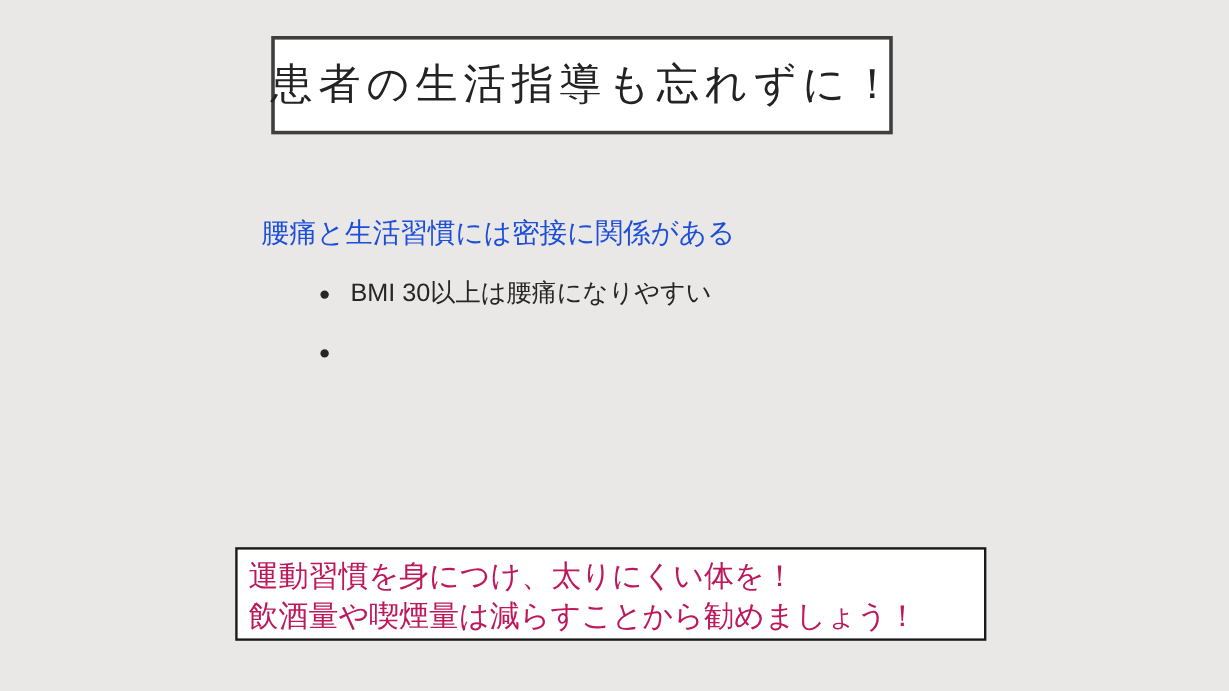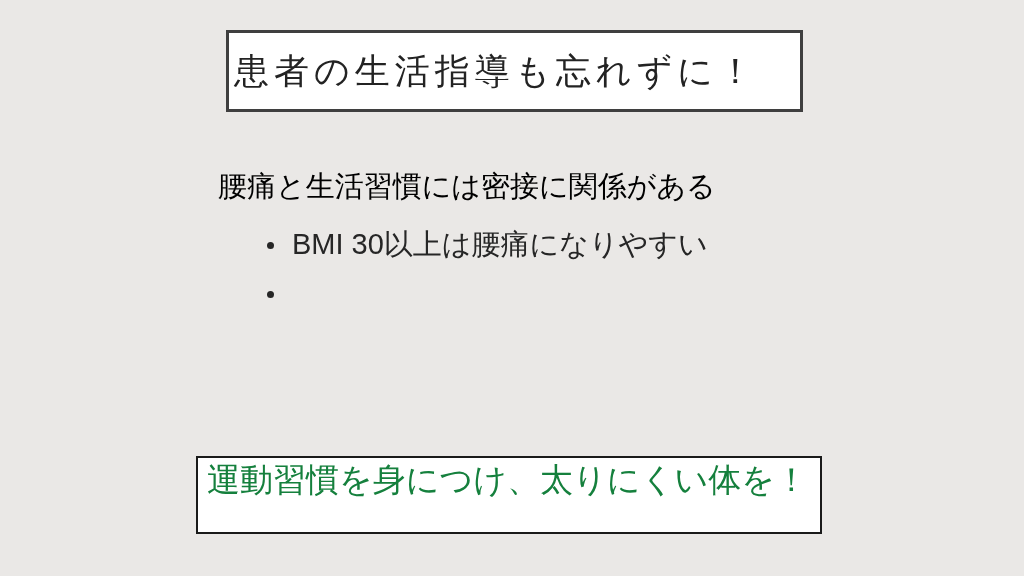--- a/index.html
+++ b/index.html
@@ -24,52 +24,52 @@
     width: 1024px;
     height: 576px;
     background: #eae8e6;
   }
 
   
   .title-box {
     position: absolute;
     left: 226px;
     top: 30px;
-    width: 577px;
+    width: 518px;
     height: 82px;
     box-sizing: border-box;
     border: 3px solid #3f3f3f;
     background: #ffffff;
     display: flex;
     align-items: center;
-    justify-content: flex-start;
+    justify-content: center;
   }
   .title-text {
     font-size: 35px;
     line-height: 1.1;
     letter-spacing: 5px;
     color: #232323;
     white-space: nowrap;
     text-indent: 5px;
   }
 
   
   .body-block {
     position: absolute;
     left: 0;
     top: 0;
     width: 1024px;
   }
   .lead-line {
     position: absolute;
     left: 218px;
-    top: 168px;
-    font-size: 29px;
+    top: 180px;
+    font-size: 23px;
     line-height: 1.3;
-    color: #000000;
+    color: #1d4ed8;
     white-space: nowrap;
   }
 
   .bullet-list {
     position: absolute;
     left: 264px;
     top: 220px;
     margin: 0;
     padding: 0;
     list-style: none;
@@ -86,41 +86,41 @@
     position: absolute;
     left: 3px;
     top: 50%;
     width: 7px;
     height: 7px;
     margin-top: -3px;
     border-radius: 50%;
     background: #262626;
   }
   .bullet-text {
-    font-size: 29px;
+    font-size: 21px;
     line-height: 1.2;
     color: #262626;
   }
 
   
   .callout-box {
     position: absolute;
     left: 196px;
     top: 456px;
     width: 626px;
     height: 78px;
     box-sizing: border-box;
     border: 2px solid #1a1a1a;
     background: #ffffff;
     padding: 5px 0 0 9px;
   }
   .callout-line {
-    font-size: 33px;
+    font-size: 25px;
     line-height: 34px;
-    color: #15803d;
+    color: #be185d;
     white-space: nowrap;
   }
 </style>
 </head>
 <body>
 
 <div class="slide">
 
   <div class="title-box">
     <span class="title-text">患者の生活指導も忘れずに！</span>
@@ -137,15 +137,16 @@
       </li>
       <li class="bullet-item">
         <span class="bullet-dot"></span>
       </li>
     </ul>
 
   </div>
 
   <div class="callout-box">
     <div class="callout-line">運動習慣を身につけ、太りにくい体を！</div>
+    <div class="callout-line">飲酒量や喫煙量は減らすことから勧めましょう！</div>
   </div>
 
 </div>
 
 </body></html>

